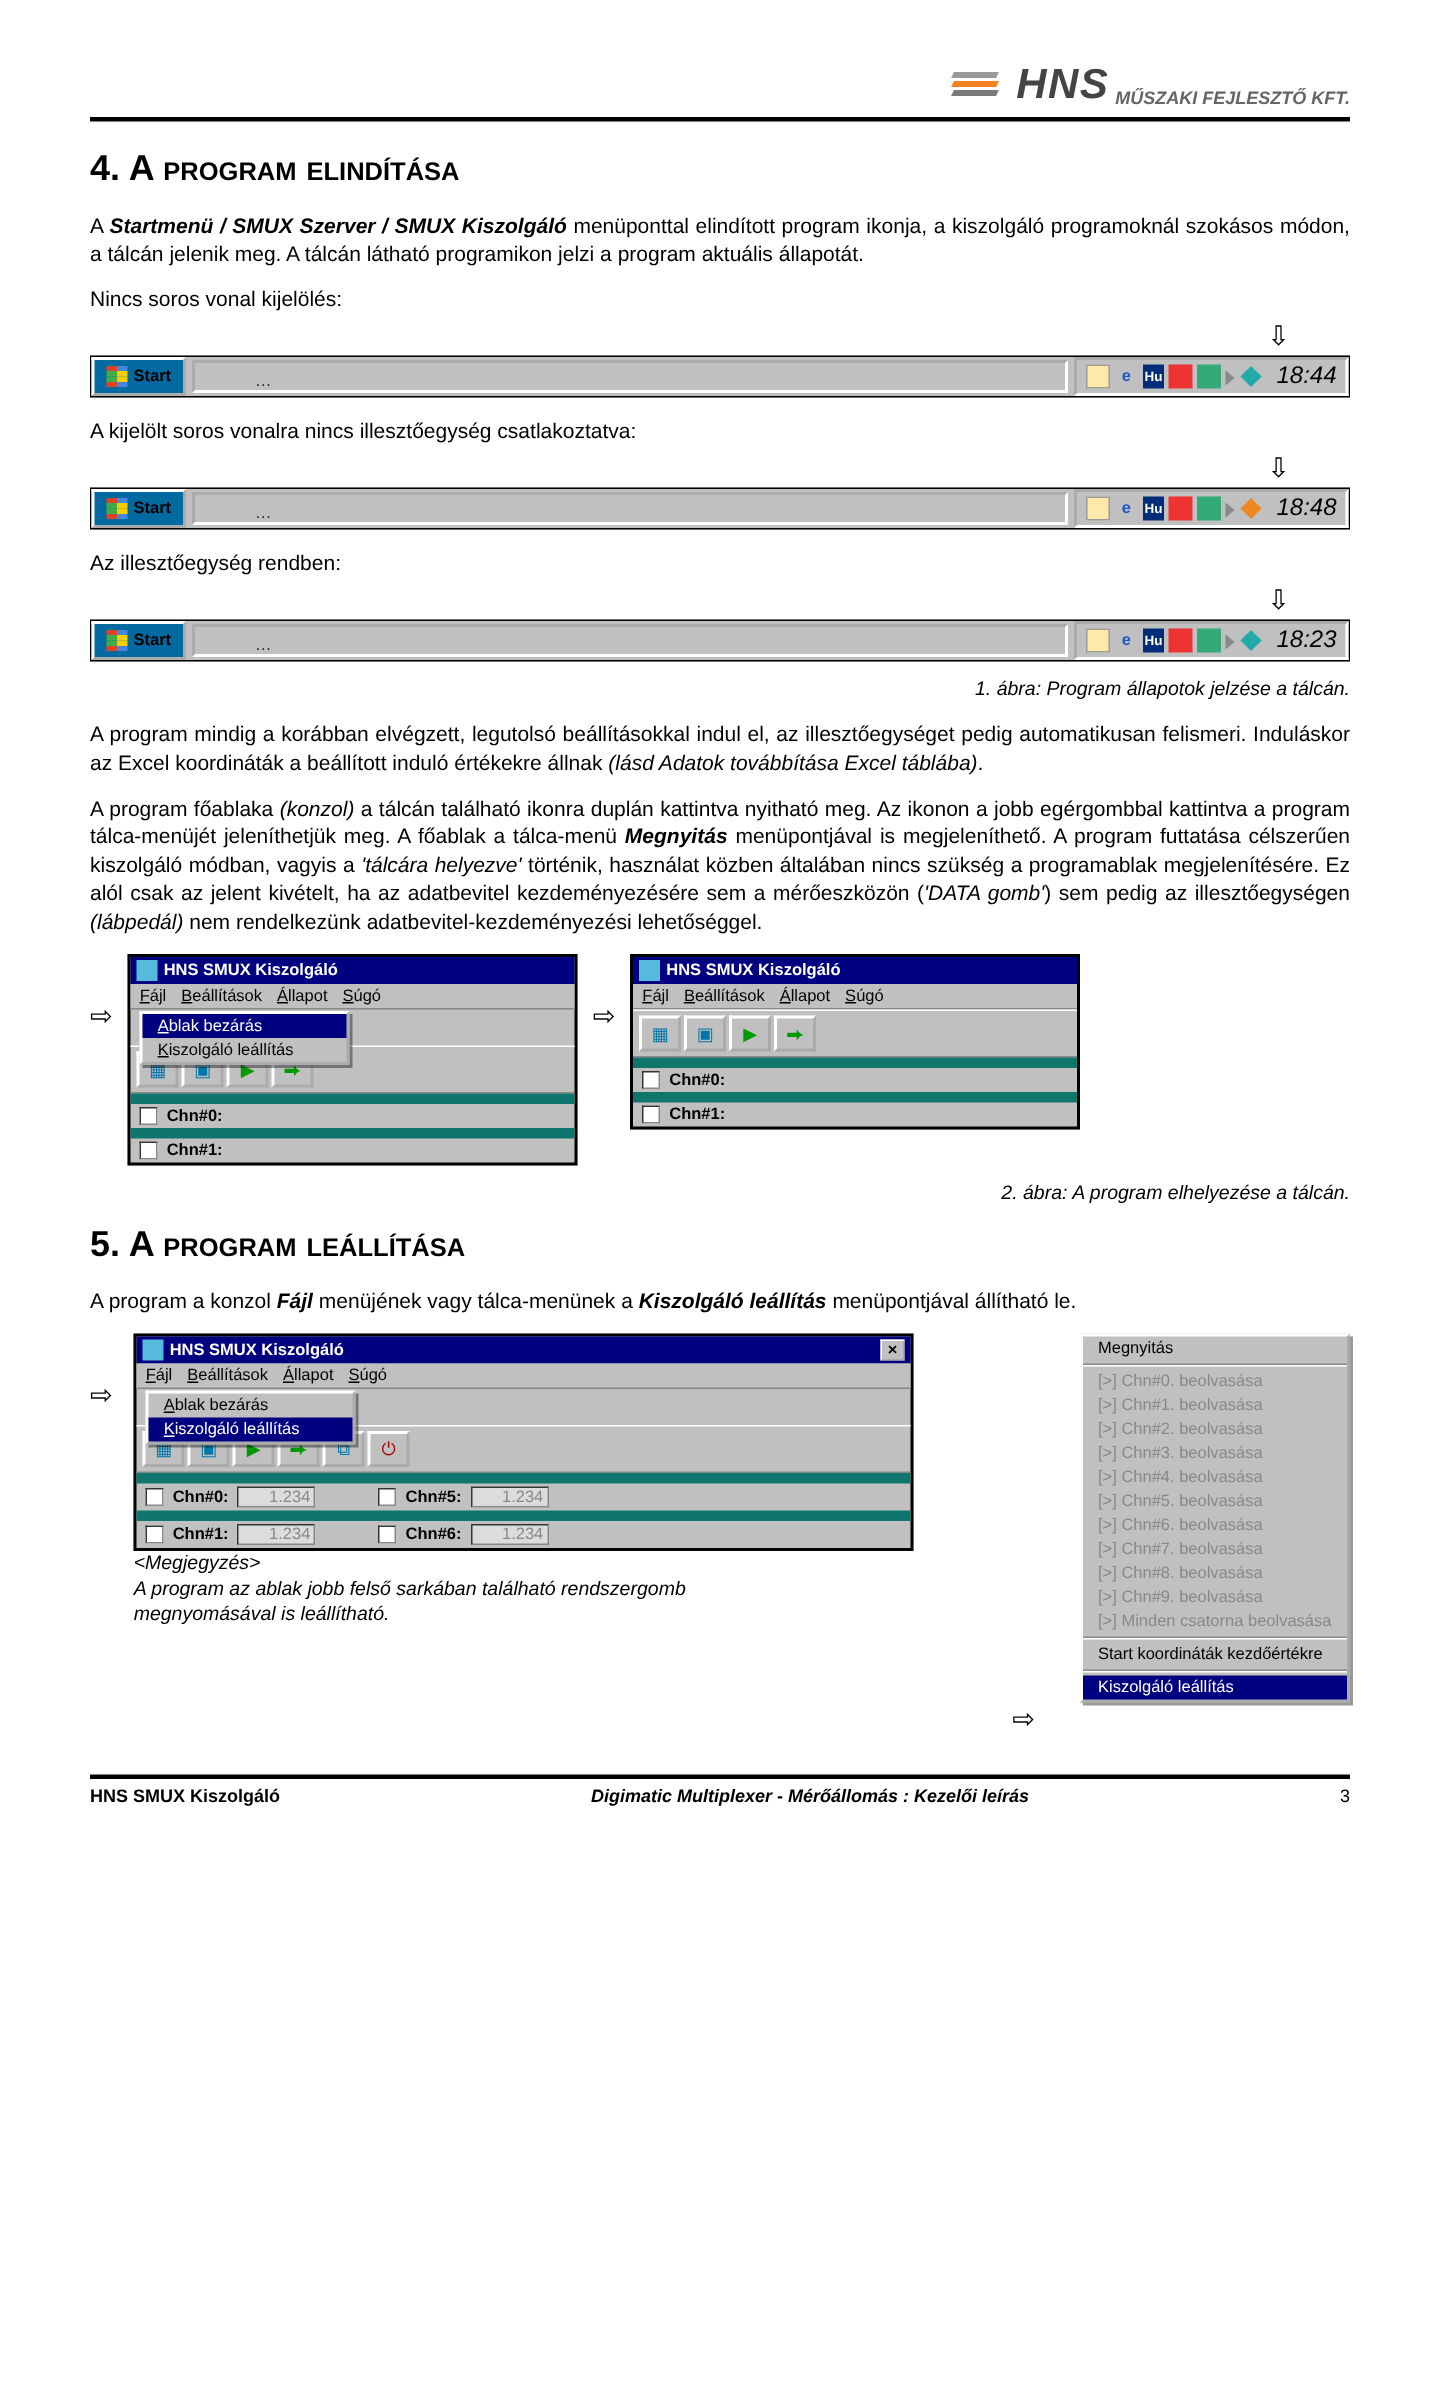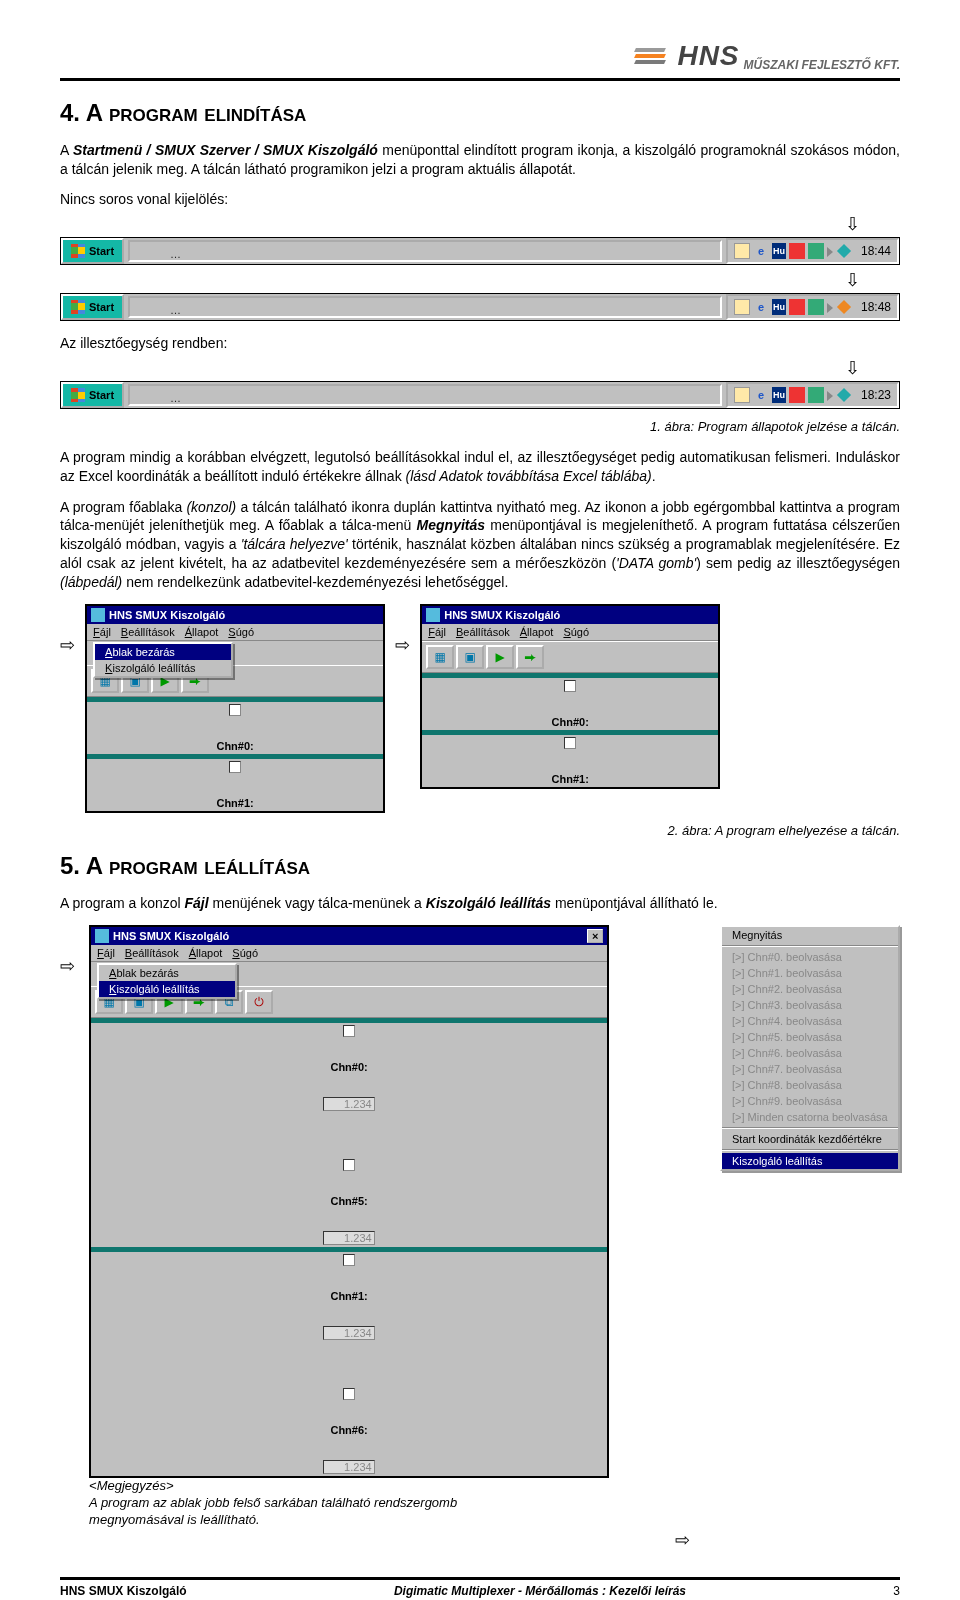--- a/index.html
+++ b/index.html
@@ -18,56 +18,56 @@
 
   h2.section-title { font-variant: small-caps; font-size: 24px; font-weight: 700; margin: 10px 0 14px 0; }
   p { text-align: justify; line-height: 1.35; margin-bottom: 12px; }
   .para-label { margin-bottom: 6px; }
   .down-arrow { text-align: right; padding-right: 40px; font-size: 18px; margin-bottom: 2px; }
   .caption { text-align: right; font-style: italic; font-size: 13px; margin: 10px 0 14px 0; }
   .caption-small { text-align: left; font-style: italic; font-size: 13px; margin: 10px 0 14px 120px; }
 
   
   .taskbar { display: flex; align-items: stretch; border: 1px solid #000; height: 28px; background: #c0c0c0; font-size: 11px; margin: 0 0 4px 0; }
-  .start-btn { display: flex; align-items: center; gap: 4px; padding: 2px 8px; border: 2px outset #fff; background: #14b8a6; font-weight: bold; }
+  .start-btn { display: flex; align-items: center; gap: 4px; padding: 2px 8px; border: 2px outset #fff; background: #0369a1; font-weight: bold; }
   .start-btn .flag { width: 14px; height: 14px; display: inline-block; background:
       linear-gradient(#d42 0 50%, #4a4 0) 0 0/50% 50% no-repeat,
       linear-gradient(#48d 0 50%, #fc0 0) 100% 0/50% 50% no-repeat,
       linear-gradient(#4a4 0 50%, #d42 0) 0 100%/50% 50% no-repeat,
       linear-gradient(#fc0 0 50%, #48d 0) 100% 100%/50% 50% no-repeat; }
   .taskbar .spacer { flex: 1; border: 2px inset #fff; margin: 2px 4px; background: #c0c0c0; display:flex; align-items:flex-end; padding-left:40px; color:#222;}
   .tray { display: flex; align-items: center; gap: 3px; border: 2px inset #fff; padding: 0 6px; }
   .tray .ico { width: 16px; height: 16px; display: inline-flex; align-items:center; justify-content:center; font-size:11px; }
   .ico.note { background: #ffe9a8; border:1px solid #999; }
   .ico.ie { color: #1e56c8; font-weight: bold; }
   .ico.hu { background: #002d7a; color: #fff; font-size:9px; font-weight:bold; padding:0 1px; width:auto; }
   .ico.sq1 { background: #e33; }
   .ico.sq2 { background: #3a7; }
   .ico.vol { border-left: 6px solid #888; border-top: 5px solid transparent; border-bottom:5px solid transparent; width:0;height:0; margin-top:3px;}
   .ico.diam1 { background:#2aa; transform:rotate(45deg); width:10px;height:10px; margin:3px;}
   .ico.diam2 { background:#e82; transform:rotate(45deg); width:10px;height:10px; margin:3px;}
-  .tray .clock { font-size: 12px; padding-left: 6px; }
+  .tray .clock { font-size: 16px; padding-left: 6px; font-style: italic; }
 
   
   .win-row { display: flex; align-items: flex-start; gap: 10px; margin-bottom: 6px; }
   .right-arrow { font-size: 18px; padding-top: 30px; }
   .window { border: 2px solid #000; background: #c0c0c0; font-size: 11px; }
   .titlebar { background: #000080; color: #fff; padding: 2px 4px; display:flex; align-items:center; gap:4px; font-weight:bold; }
   .titlebar .tico { width:14px; height:14px; background:#5bd; display:inline-block; }
   .titlebar .xbtn { margin-left:auto; background:#c0c0c0; color:#000; border:1px outset #fff; width:16px; height:14px; text-align:center; line-height:12px; font-size:11px;}
   .menubar { display: flex; gap: 10px; padding: 2px 6px; background: #c0c0c0; border-bottom: 1px solid #888; }
   .menubar span u { text-decoration: underline; }
   .dropdown { position: relative; }
   .dropdown-menu { position: absolute; top: 16px; left: 0; background: #c0c0c0; border: 2px outset #fff; box-shadow: 2px 2px 0 #0006; z-index: 5; min-width: 140px; }
   .dropdown-item { padding: 2px 10px; white-space: nowrap; }
   .dropdown-item.sel { background: #000080; color: #fff; }
   .toolbar { display: flex; gap: 2px; padding: 3px 4px; border-top:1px solid #fff; border-bottom:1px solid #888; }
   .tbtn { width: 28px; height: 24px; border: 2px outset #fff; background:#c0c0c0; display:flex; align-items:center; justify-content:center; font-size:12px;}
   .tbtn .g1{ color:#090;} .tbtn .g2{color:#07a;} .tbtn .g3{color:#a00;}
-  .chn-row { display:flex; align-items:center; gap:24px; padding:2px 6px; border-top:5px solid #0f766e;flex-direction:column;}
+  .chn-row { display:flex; align-items:center; gap:6px; padding:2px 6px; border-top:7px solid #0f766e;}
   .cb { width:12px; height:12px; border:1px inset #888; background:#fff; display:inline-block;}
   .field { border:1px inset #888; background:#dcdcdc; color:#888; padding:0 20px; font-size:11px; width:52px; text-align:right;}
 
   
   .ctx-menu { border:2px outset #fff; background:#c0c0c0; font-size:11px; box-shadow:2px 2px 0 #0006; width:180px;}
   .ctx-item { padding:2px 10px; white-space:nowrap;}
   .ctx-item.disabled { color:#888; }
   .ctx-item.sel { background:#000080; color:#fff; }
   .ctx-hr { border-top:1px solid #888; border-bottom:1px solid #fff; margin:2px 0; height:0;}
 
@@ -120,20 +120,21 @@
       <span class="ico ie">e</span>
       <span class="ico hu">Hu</span>
       <span class="ico sq1"></span>
       <span class="ico sq2"></span>
       <span class="ico vol"></span>
       <span class="ico diam1"></span>
       <span class="clock">18:44</span>
     </div>
   </div>
 
+  <div class="para-label" style="margin-top:14px">A kijelölt soros vonalra nincs illesztőegység csatlakoztatva:</div>
   <div class="down-arrow">⇩</div>
 
   <div class="taskbar">
     <div class="start-btn">
         <span class="flag"></span>
         <span>Start</span>
       </div>
     <div class="spacer">
         <span>…</span>
       </div>

